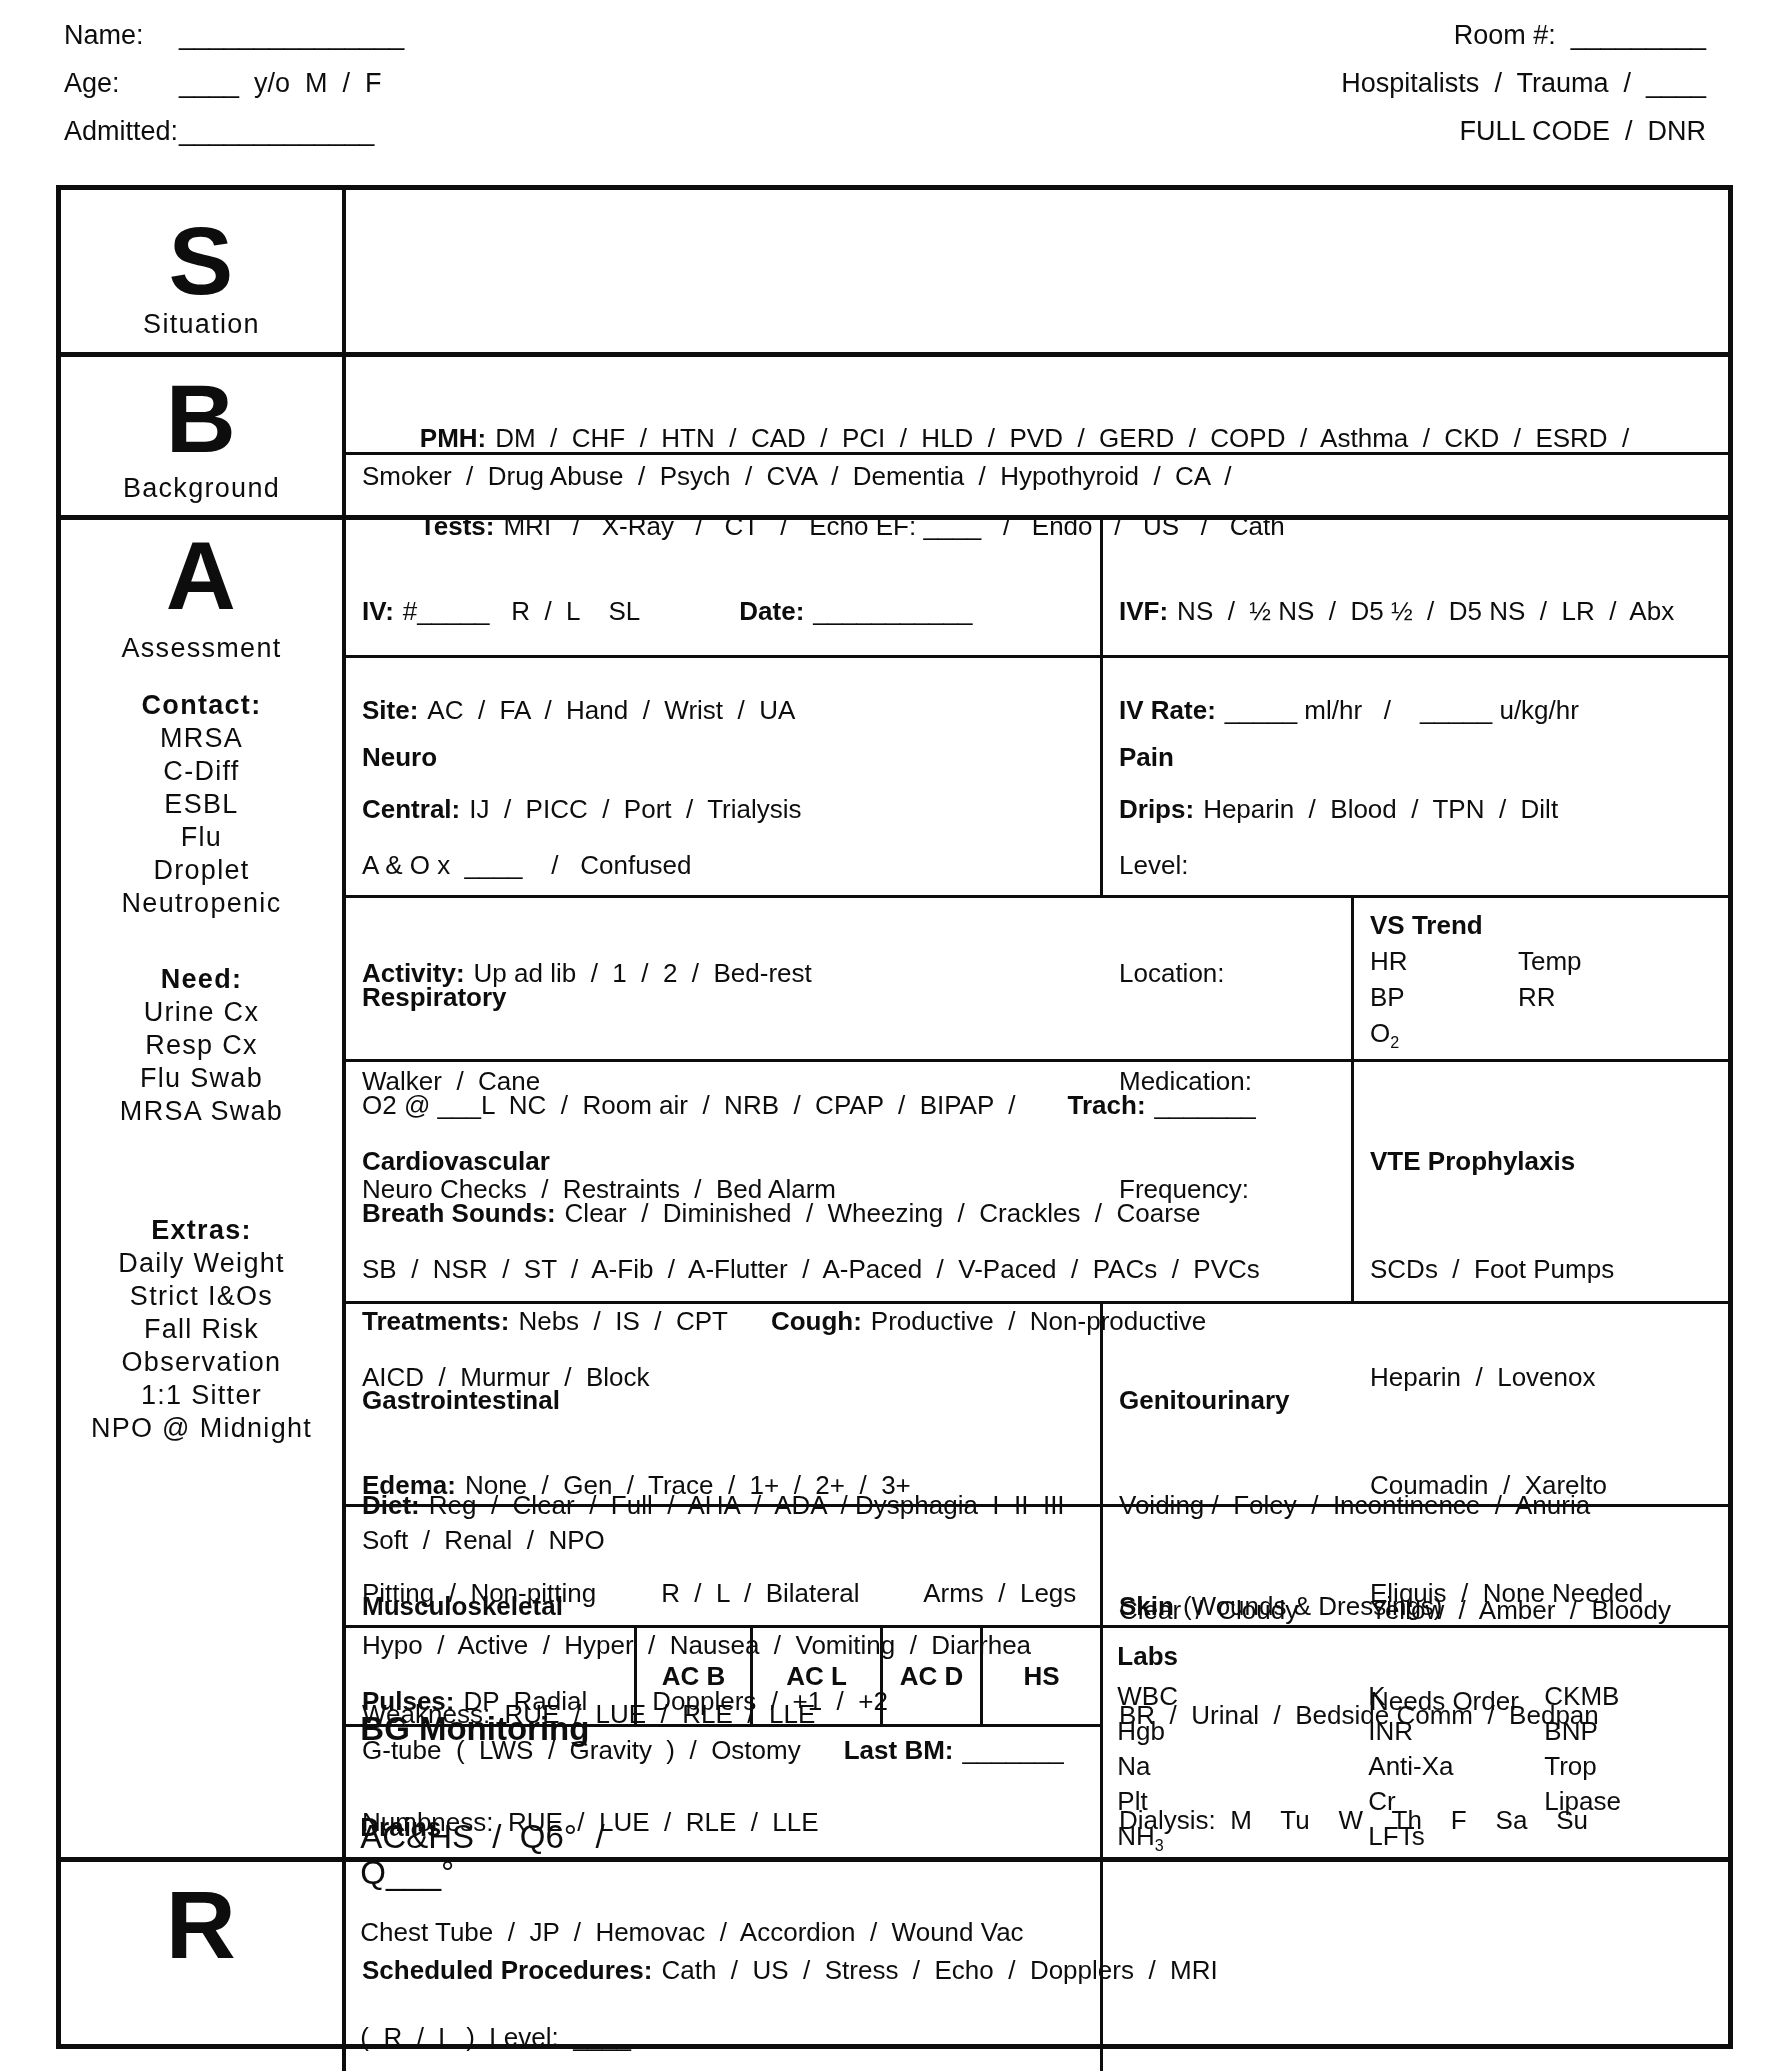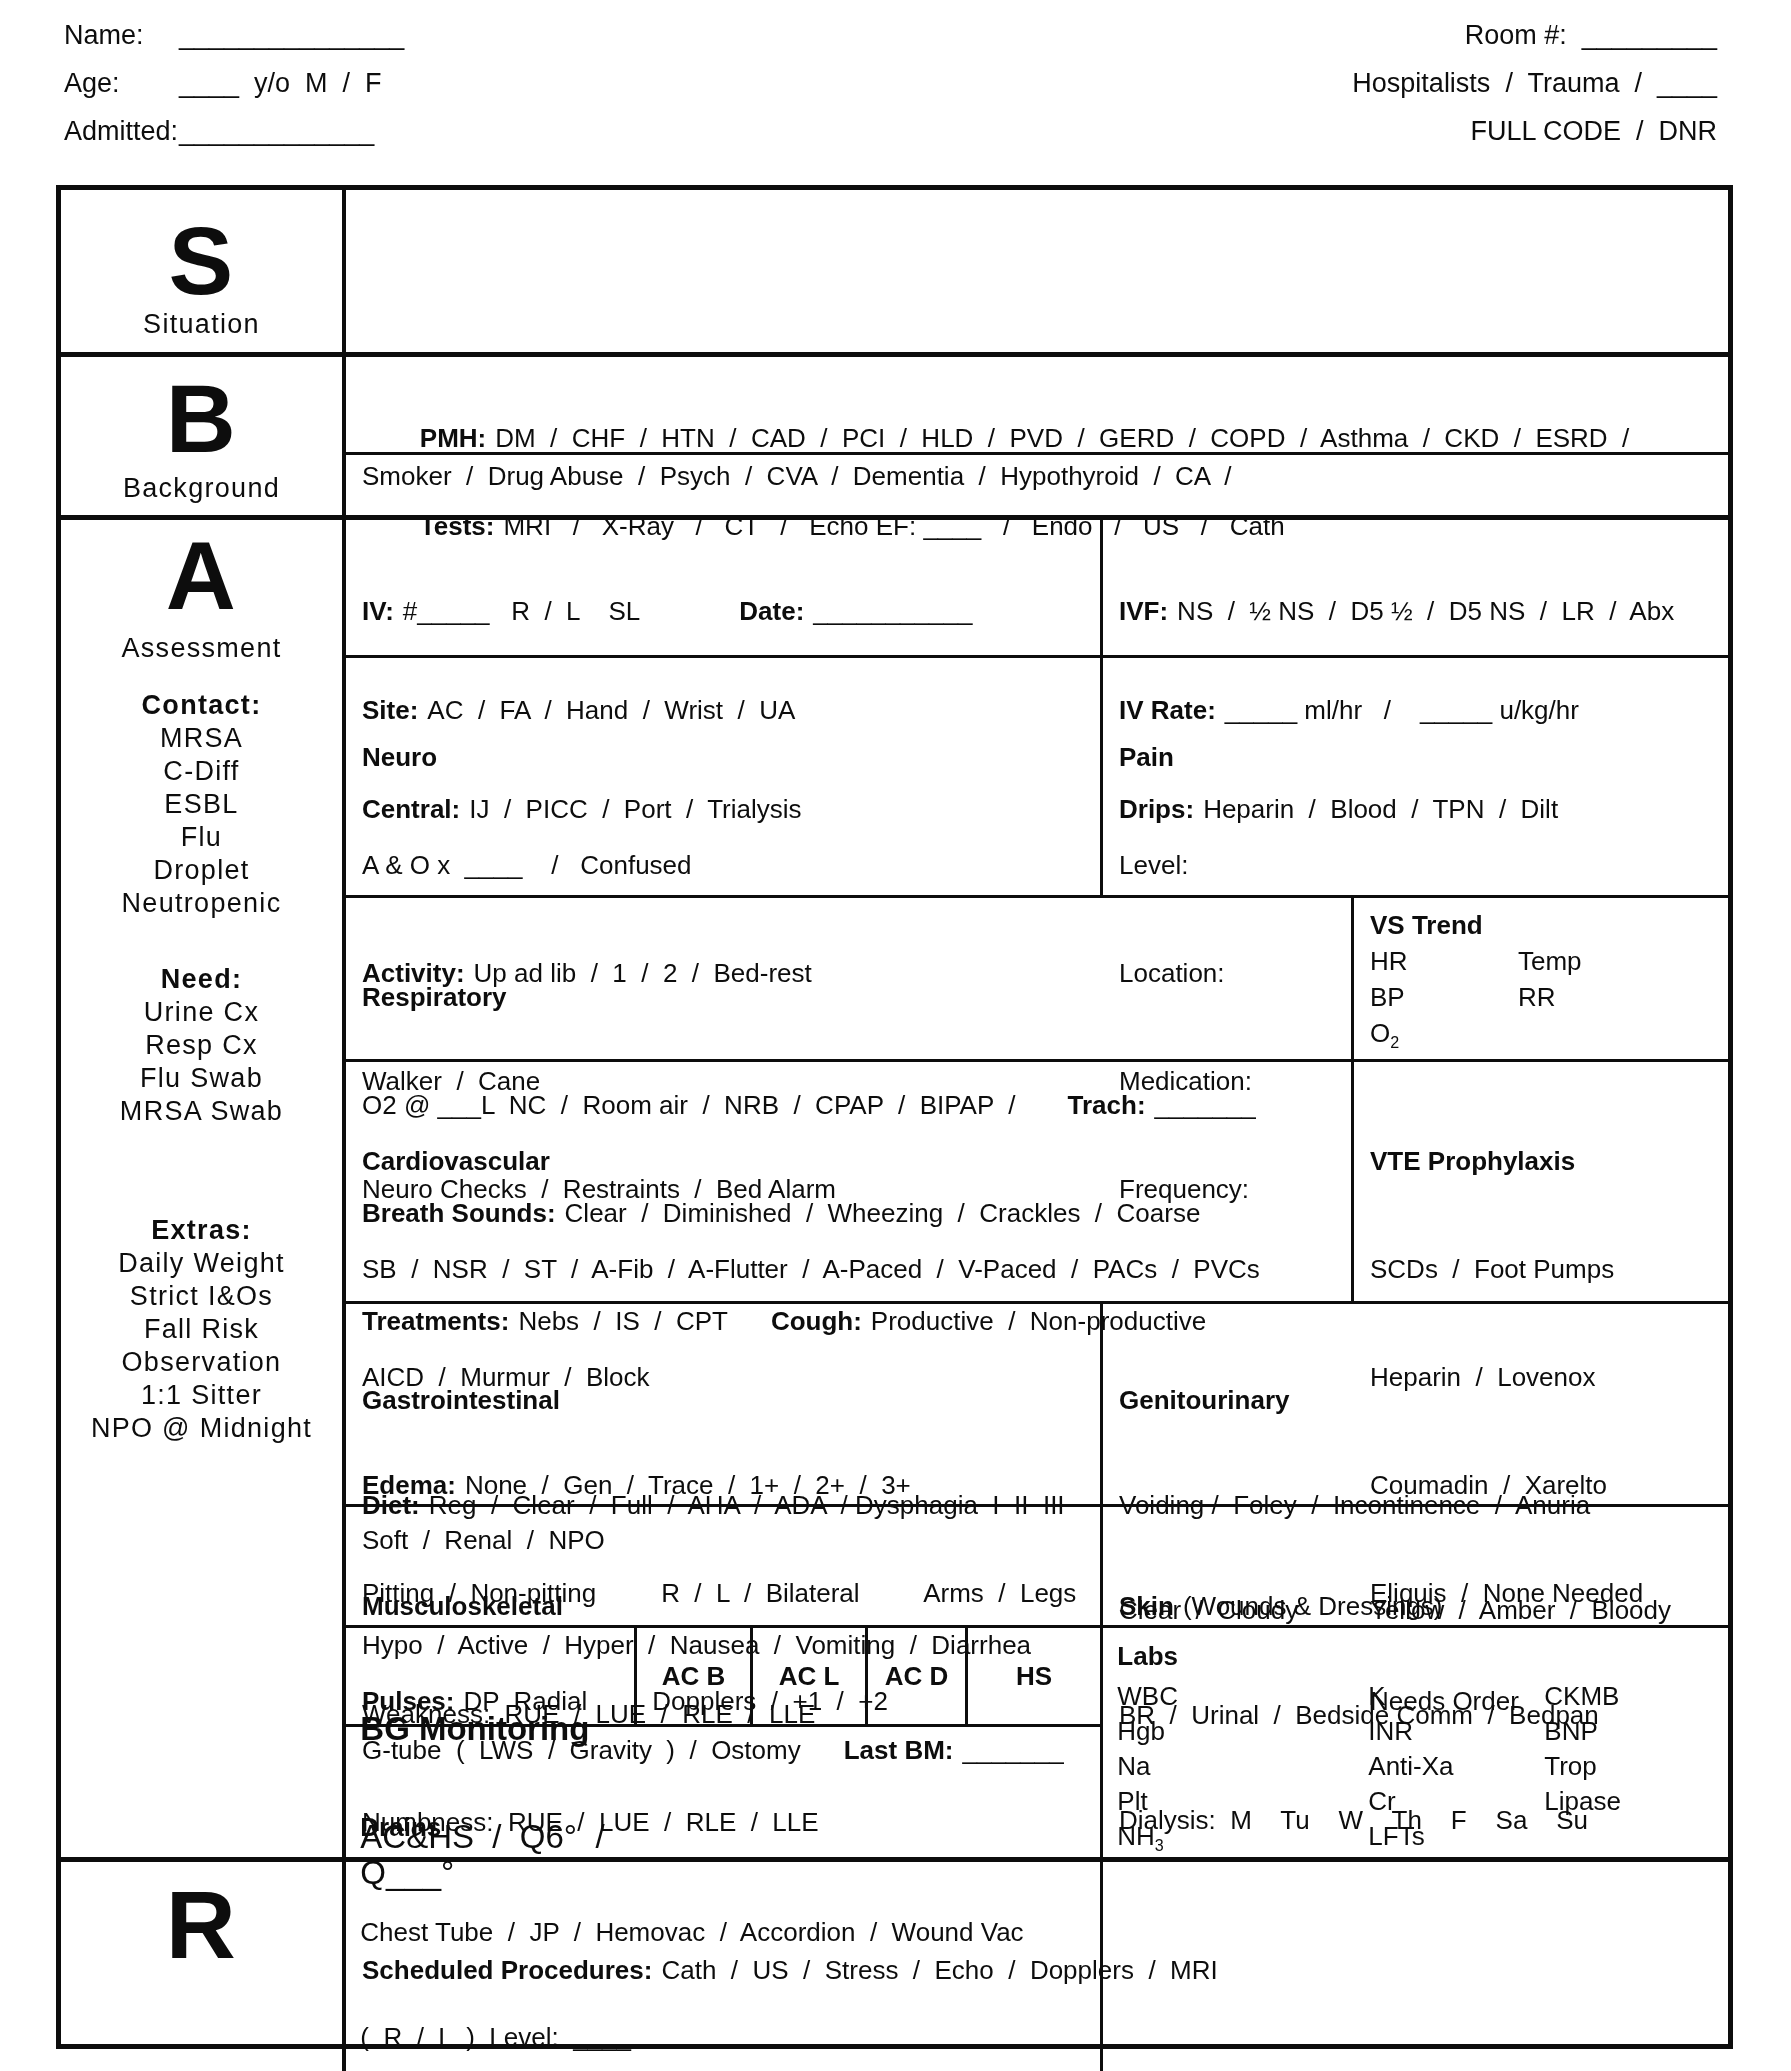--- a/index.html
+++ b/index.html
@@ -6,21 +6,21 @@
   html,body { background:#ffffff; }
   body {
     width:1791px; height:2071px; position:relative;
     color:#0d0d0d; font-family:"Liberation Sans", sans-serif;
   }
   .txt { white-space:pre-wrap; }
   .b { font-weight:bold; }
 
   
   .hdr-left { position:absolute; left:64px; top:19.7px; font-size:27px; }
-  .hdr-right { position:absolute; right:74px; top:19.7px; font-size:27px; text-align:right; }
+  .hdr-right { position:absolute; right:85px; top:19.7px; font-size:27px; text-align:right; }
   .hdr-row { height:48px; display:flex; align-items:flex-start; }
   .hdr-right .hdr-row { justify-content:flex-end; }
   .hdr-label { display:inline-block; min-width:115px; }
 
   
   .form {
     position:absolute; left:56px; top:185px; width:1677px; height:1864px;
     border:5.4px solid #0d0d0d; display:flex; flex-direction:column;
   }
   .row { display:flex; }
@@ -71,21 +71,21 @@
   
   .vs-row { display:flex; }
   .vs-a { width:148px; }
   sub { font-size:0.62em; }
 
   
   .bg-left { width:757px; border-right:3.6px solid #0d0d0d; flex-shrink:0; display:flex; flex-direction:column; }
   .bg-row { height:99px; border-bottom:3.6px solid #0d0d0d; display:flex; }
   .bg-main { width:291px; border-right:3.6px solid #0d0d0d; padding:10.7px 14.3px 0 14.3px; font-size:33px; line-height:36px; }
   .bg-cell { border-right:3.6px solid #0d0d0d; display:flex; align-items:center; justify-content:center; font-size:26px; font-weight:bold; }
-  .bgc1 { width:116px; } .bgc2 { width:115px; } .bgc3 { width:100px; }
+  .bgc1 { width:116px; } .bgc2 { width:130px; } .bgc3 { width:100px; }
   .bgc4 { flex:1; border-right:none; }
   .drains-box { flex:1; padding:12.5px 14.3px 0 14.3px; font-size:26px; line-height:35px; }
 
   
   .labs-box { flex:1; padding:12.5px 14.3px 0 14.3px; font-size:26px; }
   .labs-grid { display:grid; grid-template-columns:251px 176px 1fr; margin-top:7.2px; line-height:35px; }
 
   
   .r-content { flex:1; padding:18px 16px 0 16px; font-size:26px; line-height:36px; }
 </style>

